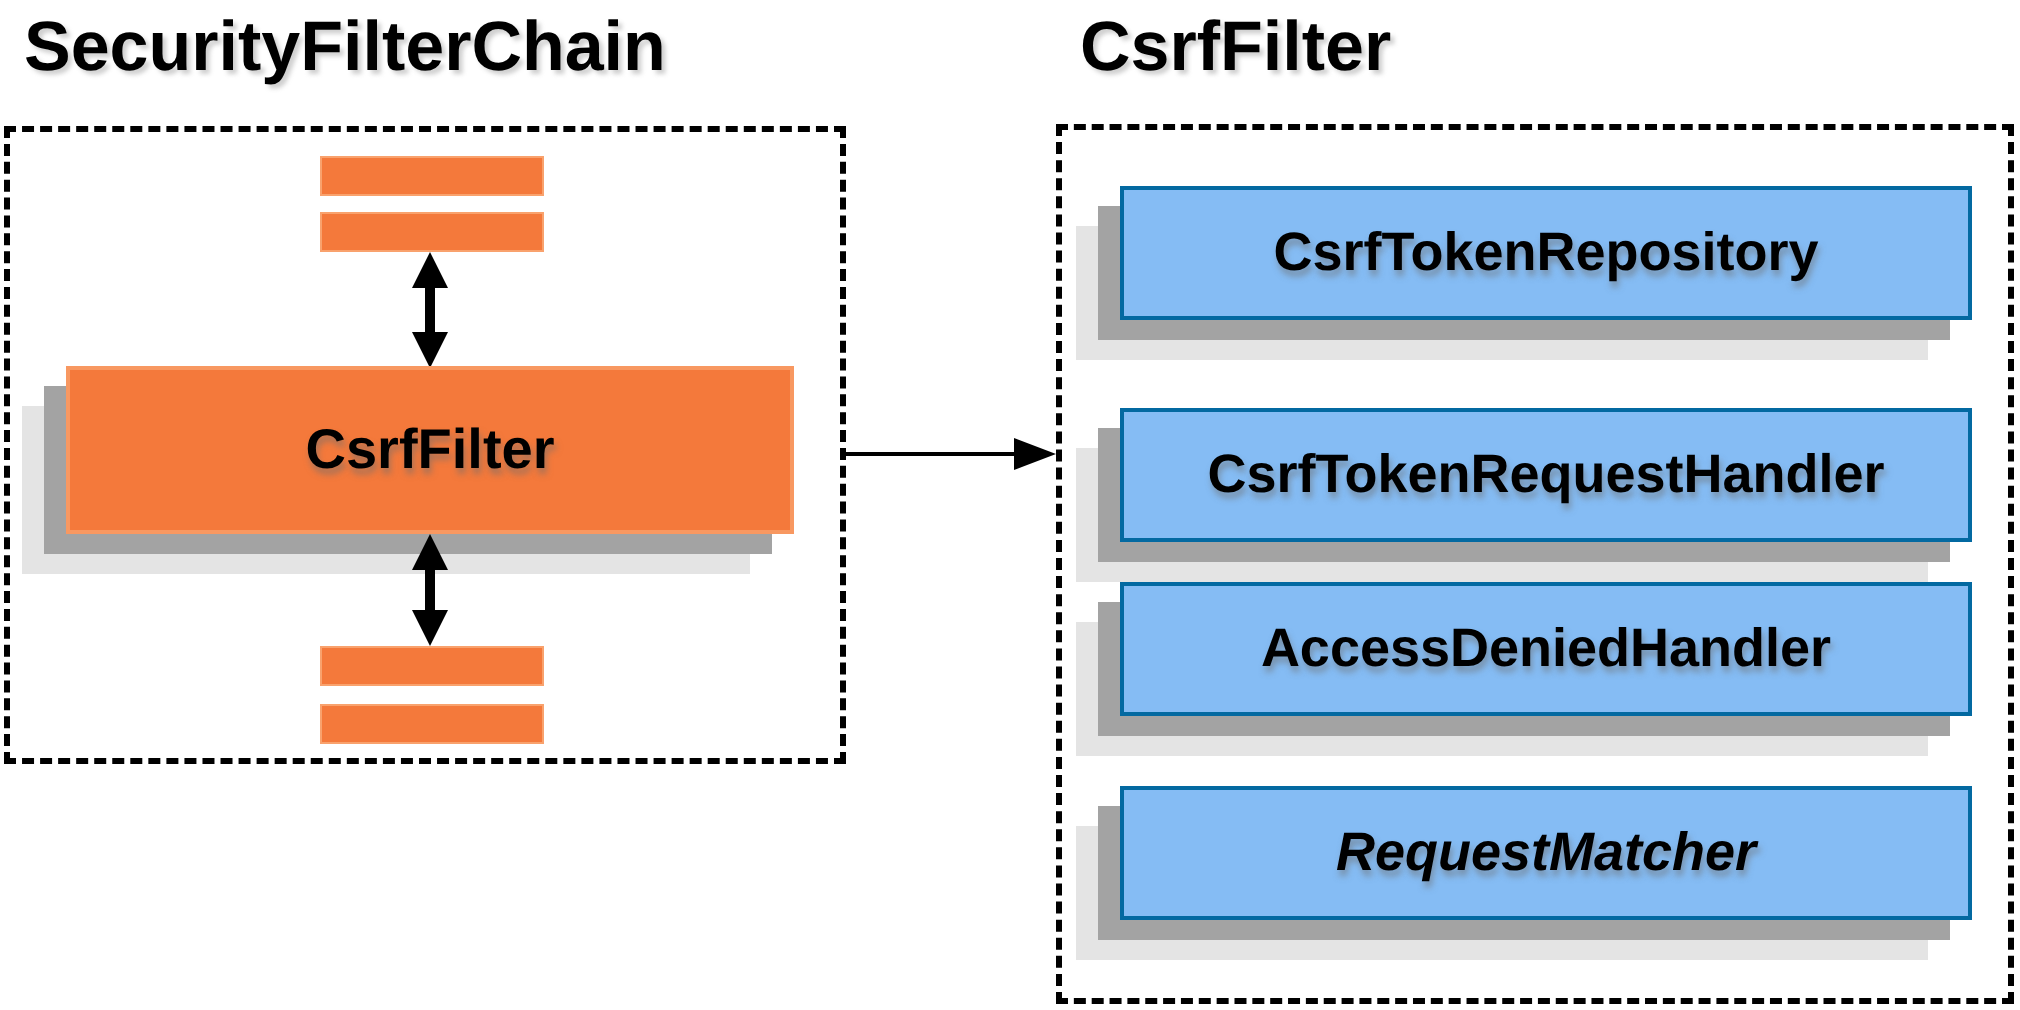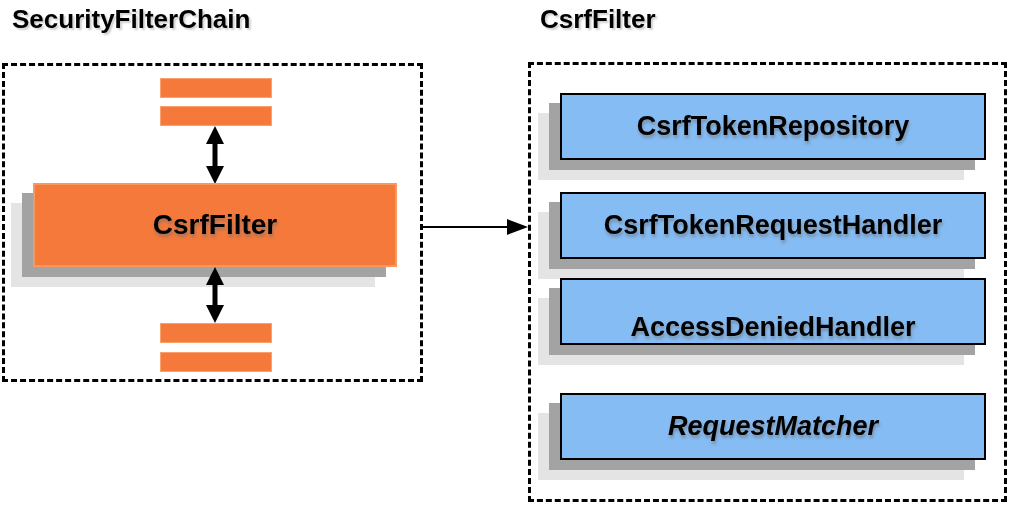--- a/index.html
+++ b/index.html
@@ -6,21 +6,21 @@
   html,body { width:1010px; height:505px; }
   body {
     background:#ffffff;
     font-family:"Liberation Sans", sans-serif;
     position:relative;
     overflow:hidden;
     color:#000;
   }
   .title {
     position:absolute;
-    font-size:26px;
+    font-size:35px;
     font-weight:bold;
     white-space:nowrap;
     text-shadow:2px 2px 2px rgba(150,150,150,0.45);
   }
   #title-left  { left:12px;  top:4px; }
   #title-right { left:540px; top:4px; }
 
   .panel {
     position:absolute;
     border:3px dashed #000;
@@ -54,28 +54,28 @@
     text-shadow:1px 3px 3px rgba(110,110,110,0.55);
     white-space:nowrap;
   }
   #csrf-filter-box .box-label { font-size:28px; }
 
   .blue-box {
     position:absolute;
     left:560px;
     width:426px; height:67px;
     background:#85BCF4;
-    border:2px solid #000000;
+    border:2px solid #0369a1;
     box-shadow:-11px 10px 0 #A3A3A3, -22px 20px 0 #E4E4E4;
     display:flex; align-items:center; justify-content:center;
   }
   .blue-box .box-label { font-size:27px; }
   #blue-box-0 { top:93px;  }
-  #blue-box-1 { top:192px; }
-  #blue-box-2 { top:278px;align-items:flex-end; }
+  #blue-box-1 { top:204px; }
+  #blue-box-2 { top:291px; }
   #blue-box-3 { top:393px;font-style:italic; }
 
   .arrow-svg { position:absolute; }
   #v-arrow-1 { left:199px; top:126px; }
   #v-arrow-2 { left:199px; top:267px; }
   #h-arrow   { left:422px; top:218px; }
 </style>
 </head>
 <body>
 

